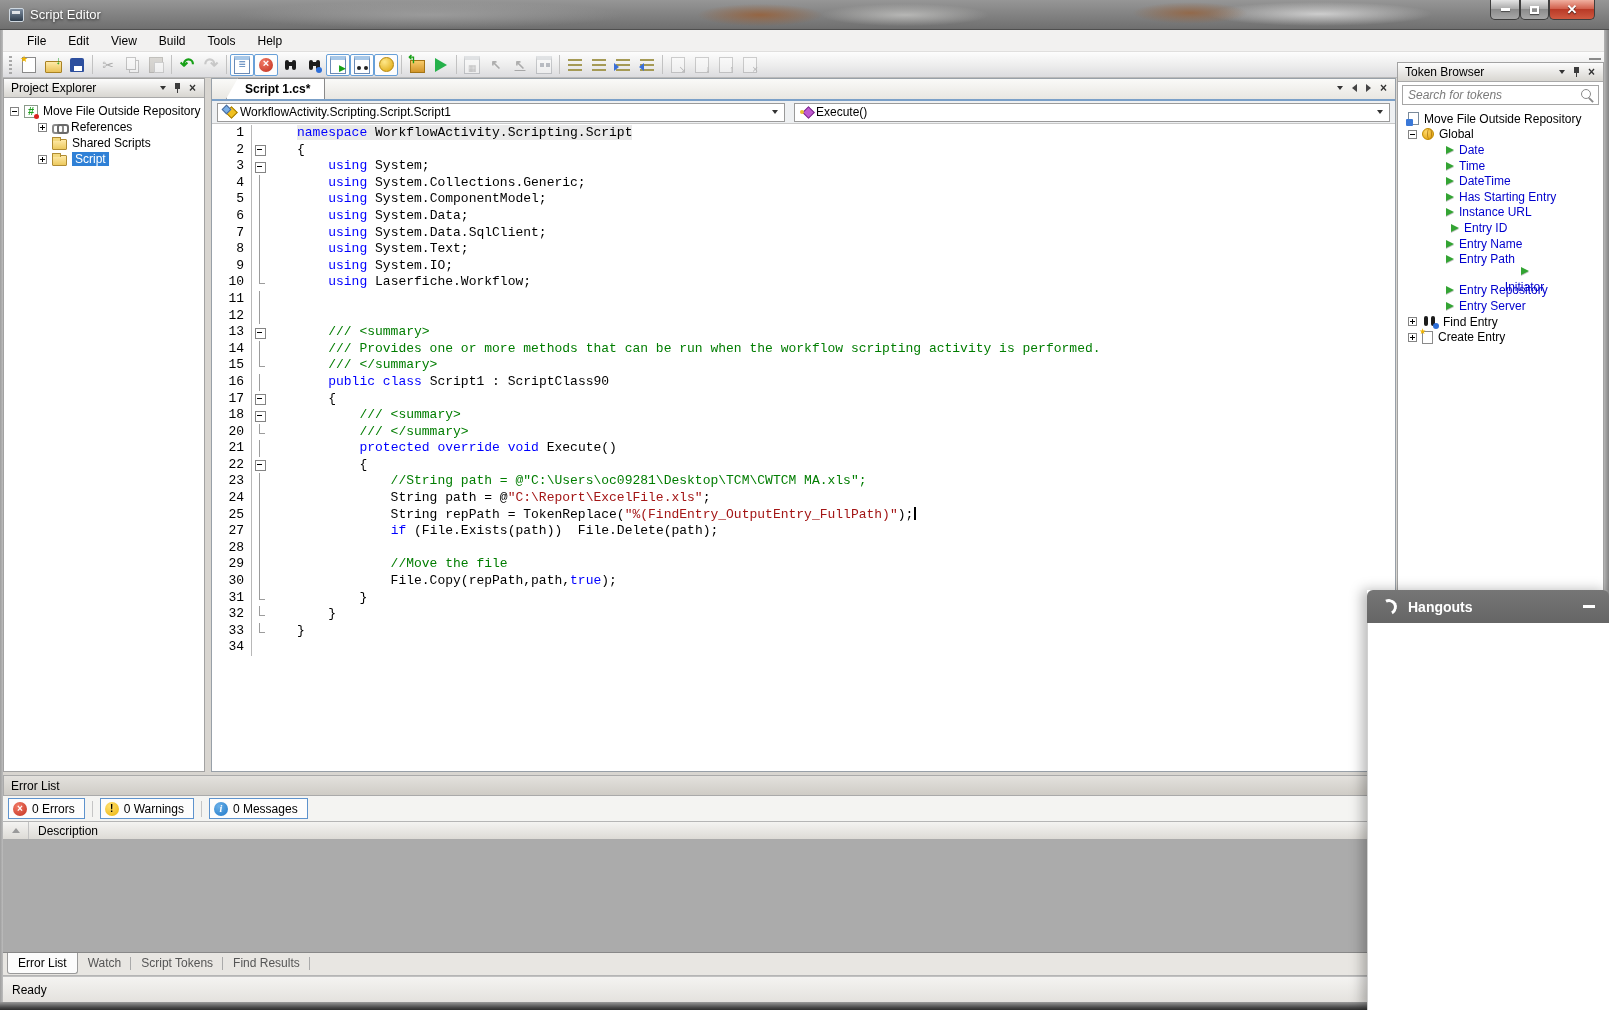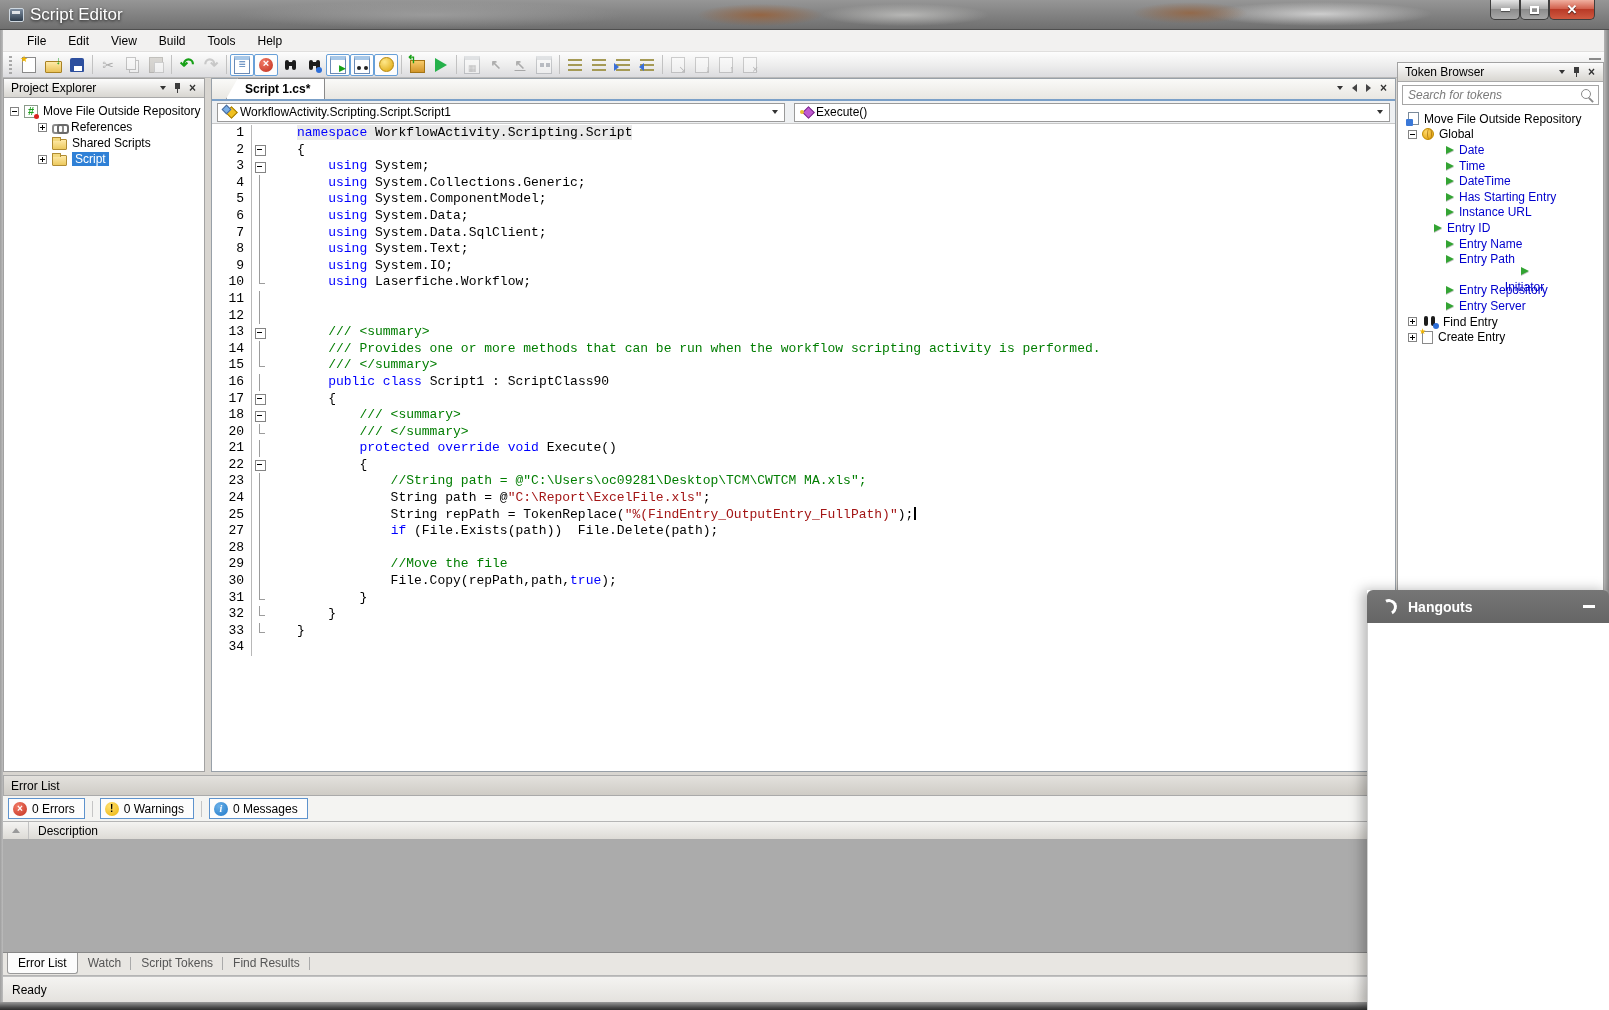--- a/index.html
+++ b/index.html
@@ -14,21 +14,21 @@
       radial-gradient(90px 16px at 760px 15px, rgba(152,96,56,.85), rgba(152,96,56,0) 70%),
       radial-gradient(120px 16px at 905px 15px, rgba(196,196,194,.8), rgba(196,196,194,0) 70%),
       radial-gradient(80px 15px at 1190px 13px, rgba(150,98,60,.8), rgba(150,98,60,0) 72%),
       radial-gradient(150px 16px at 1320px 14px, rgba(230,230,230,.75), rgba(230,230,230,0) 75%),
       radial-gradient(260px 18px at 430px 15px, rgba(175,175,175,.55), rgba(175,175,175,0) 75%),
       linear-gradient(#969696, #6f6f6f);
     display:flex; align-items:center; border-bottom:1px solid #4e4e4e; }
   .app-icon { width:15px; height:14px; margin:0 6px 0 9px; border:1px solid #cfd8e0; border-radius:2px;
     background:linear-gradient(#7d8da0,#2f3d4c); position:relative; }
   .app-icon::after { content:""; position:absolute; left:2px; top:2px; width:8px; height:3px; background:rgba(255,255,255,.8); }
-  .title-text { color:#fff; font-size:17px; text-shadow:0 1px 3px rgba(0,0,0,.8); }
+  .title-text { color:#fff; font-size:13px; text-shadow:0 1px 3px rgba(0,0,0,.8); }
   .winbtns { position:absolute; right:14px; top:0; display:flex; }
   .winbtn { height:20px; border:1px solid #3d3d3d; border-top:none; border-radius:0 0 5px 5px;
     background:linear-gradient(#e4e4e4,#ababab 45%,#8c8c8c 50%,#a8a8a8); display:flex; align-items:center; justify-content:center;
     color:#fff; text-shadow:0 1px 1px rgba(0,0,0,.7); font-size:11px; }
   .winbtn.min { width:30px; } .winbtn.max { width:29px; }
   .winbtn.close { width:46px; background:linear-gradient(#f0b0a0,#d2614e 45%,#b93a27 50%,#cf5a41); }
   .minglyph { width:9px; height:3px; background:#fff; box-shadow:0 1px 1px rgba(0,0,0,.5); }
   .maxglyph { width:9px; height:8px; border:2px solid #fff; box-shadow:0 1px 1px rgba(0,0,0,.5); }
   .closeglyph { font-size:13px; font-weight:bold; }
 
@@ -563,21 +563,21 @@
           <span class="tok-label">DateTime</span>
         </div>
         <div class="trow" style="padding-left: 48px;">
           <span class="tok-arrow"></span>
           <span class="tok-label">Has Starting Entry</span>
         </div>
         <div class="trow" style="padding-left: 48px;">
           <span class="tok-arrow"></span>
           <span class="tok-label">Instance URL</span>
         </div>
-        <div class="trow" style="padding-left: 36px;">
+        <div class="trow" style="padding-left: 53px;">
           <span class="tok-arrow"></span>
           <span class="tok-label">Entry ID</span>
         </div>
         <div class="trow" style="padding-left: 48px;">
           <span class="tok-arrow"></span>
           <span class="tok-label">Entry Name</span>
         </div>
         <div class="trow" style="padding-left: 48px;">
           <span class="tok-arrow"></span>
           <span class="tok-label">Entry Path</span>

